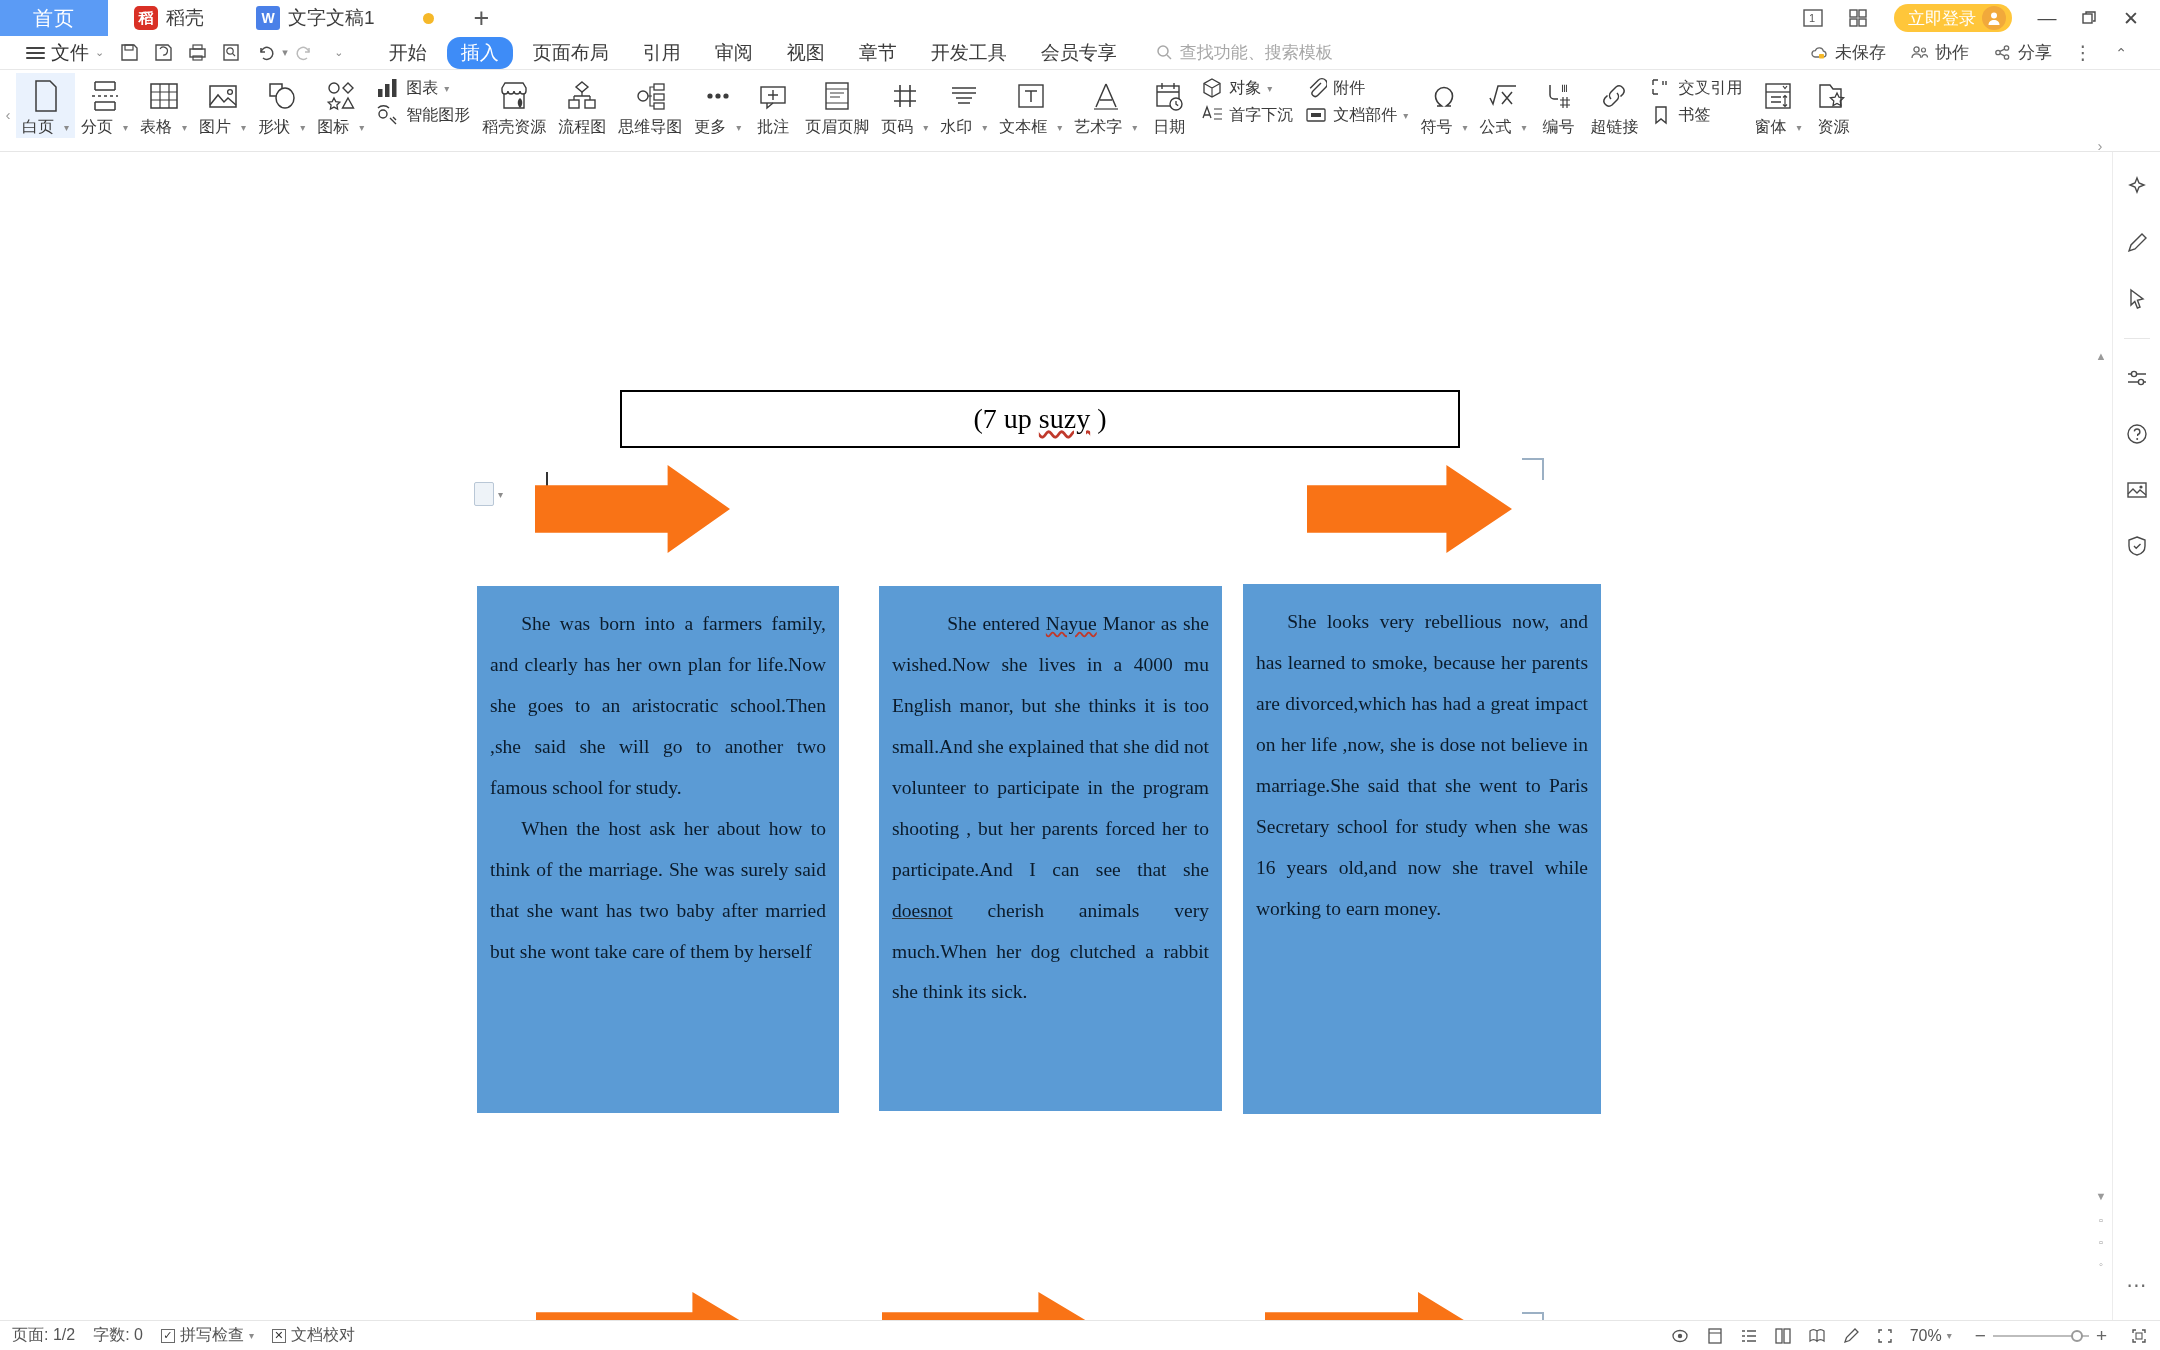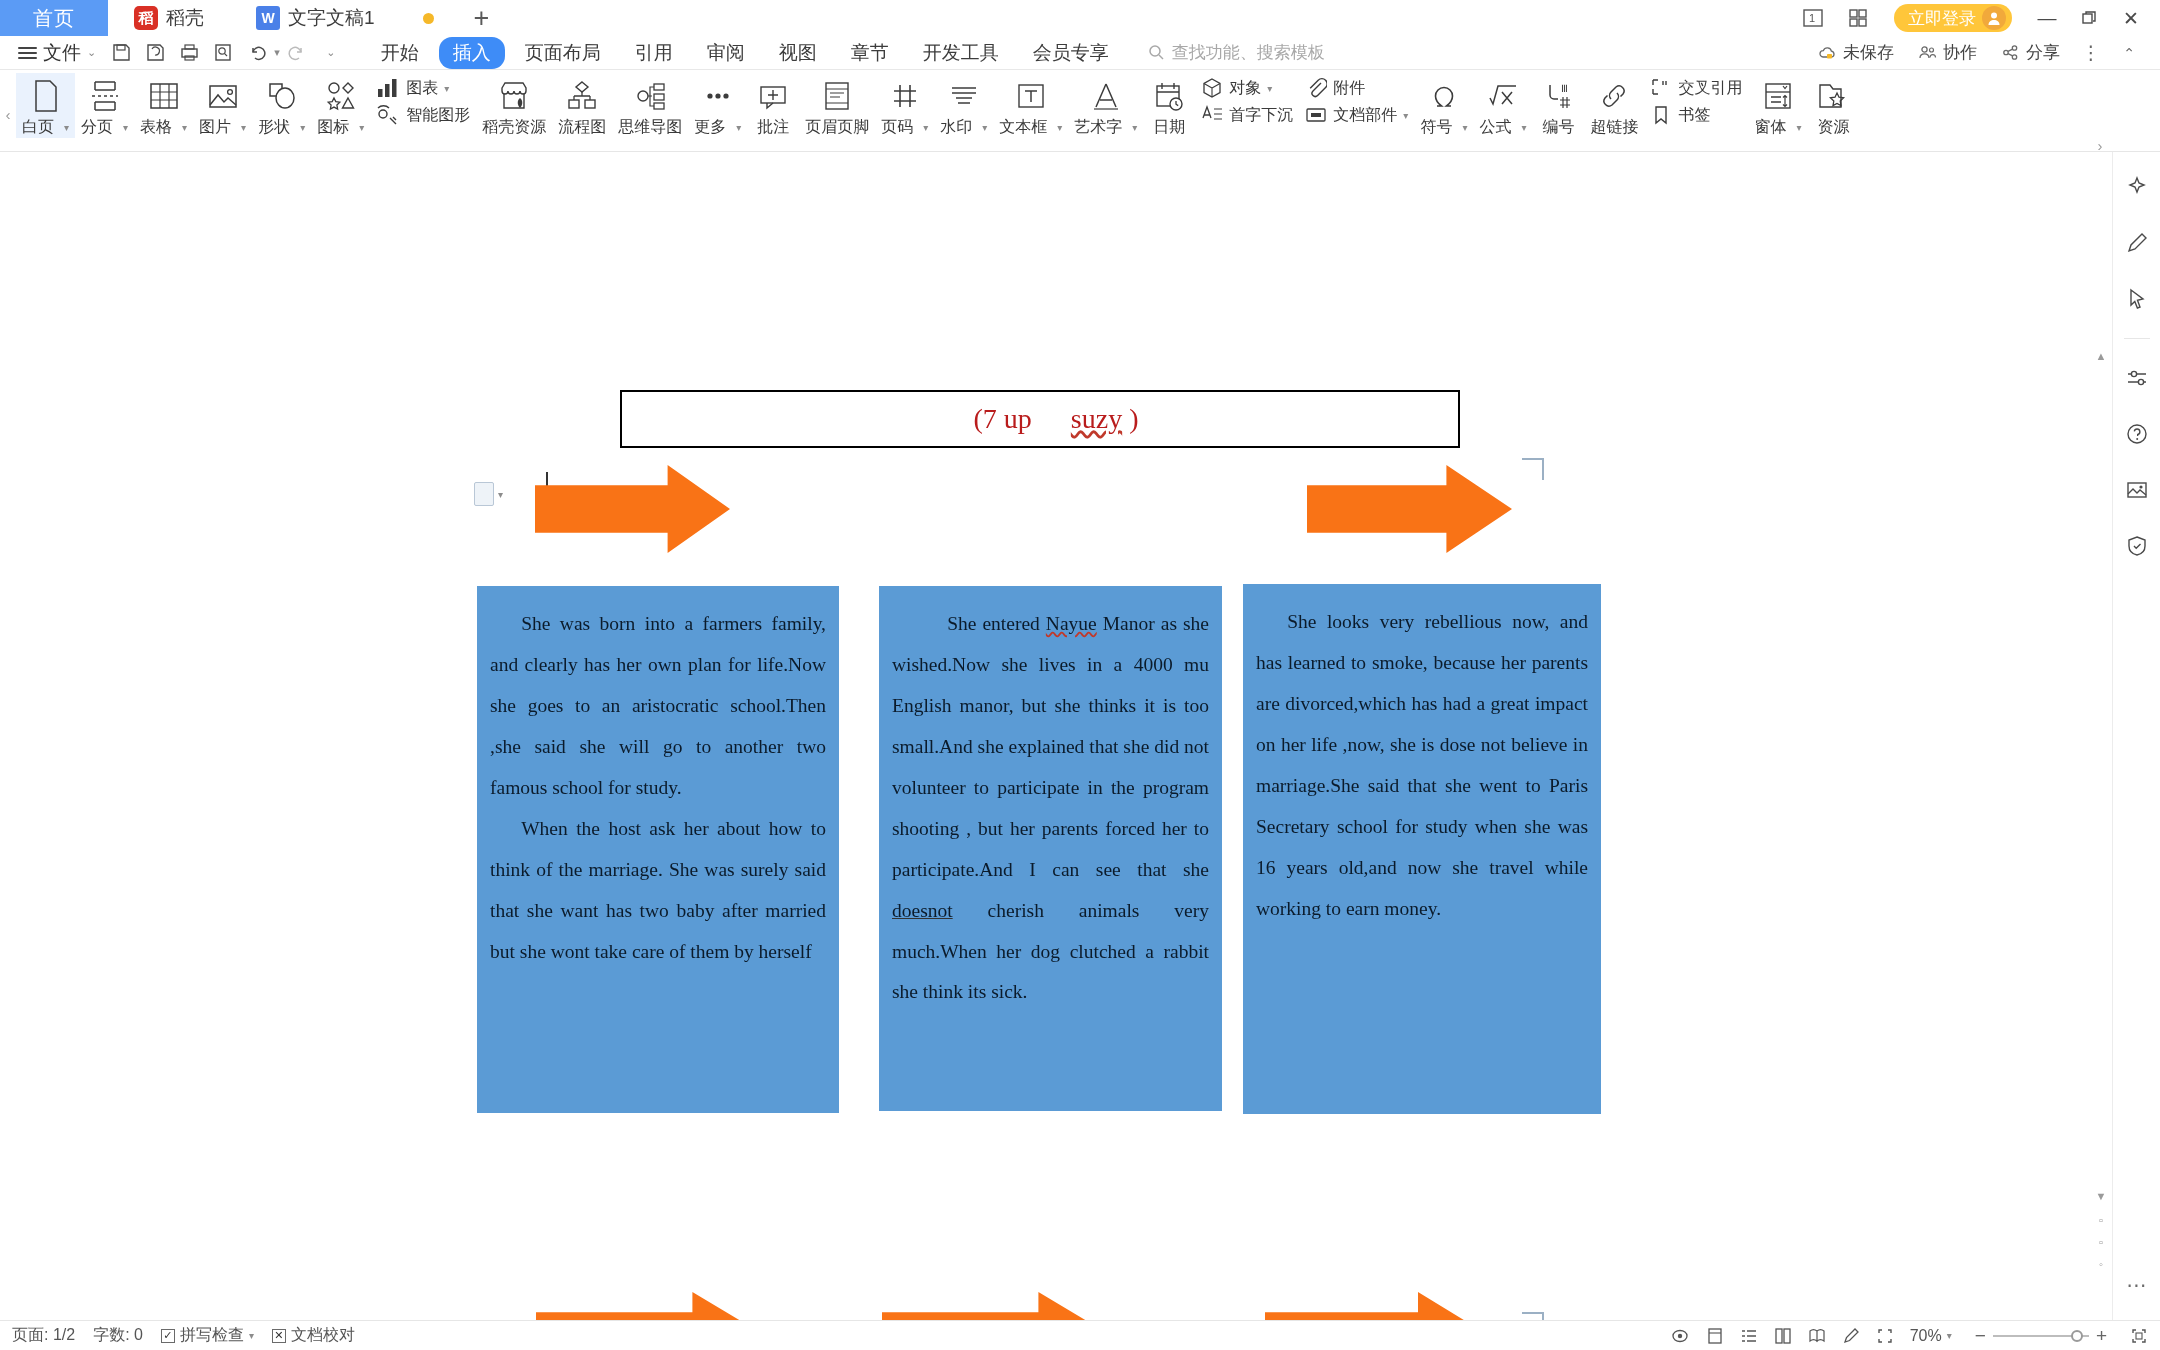--- a/index.html
+++ b/index.html
@@ -40,21 +40,21 @@
   .tr-icon { width:44px;height:36px; display:flex;align-items:center;justify-content:center; color:#5a5a5a; }
   .login-pill {
     display:flex;align-items:center; gap:6px; background:#ffc63a; color:#fff;
     border-radius:16px; height:28px; padding:0 6px 0 14px; font-size:17px; margin:0 14px;
   }
   .login-av { width:24px;height:24px;border-radius:50%;background:#f1a93b; display:flex;align-items:center;justify-content:center;}
   .win-btn { width:42px;height:36px;display:flex;align-items:center;justify-content:center;color:#4a4a4a;font-size:19px;}
 
   
   .menubar {
-    height:34px; display:flex; align-items:center; gap:0; padding:0 10px;
+    height:34px; display:flex; align-items:center; gap:0; padding:0 18px;
     border-bottom:1px solid #e8e8e8; flex:0 0 34px; background:#fff;
   }
   .file-btn { display:flex;align-items:center;gap:6px; font-size:19px;color:#333; padding:0 8px; }
   .hamb { display:inline-flex;flex-direction:column;gap:3px; width:19px; }
   .hamb i { display:block;height:2px;background:#444;border-radius:1px;}
   .caret { font-size:11px;color:#8a8a8a; }
   .qicon { width:34px;height:30px;display:flex;align-items:center;justify-content:center;color:#4a4a4a; }
   .mtab { font-size:19px;color:#3c3c3c; padding:3px 14px; border-radius:13px; margin:0 3px; }
   .mtab.sel { background:#3e8cf7; color:#fff; }
   .searchbox { display:flex;align-items:center;gap:7px; margin-left:22px; color:#a8a8a8; font-size:17px;}
@@ -81,21 +81,21 @@
 
   
   .docwrap { flex:1 1 auto; position:relative; background:#fff; overflow:hidden; }
   .page { position:absolute; left:0; top:0; right:48px; bottom:0; background:#fff; }
 
   .titlebox {
     position:absolute; left:620px; top:238px; width:840px; height:58px;
     border:2px solid #000; background:#fff;
     display:flex; align-items:center; justify-content:center;
   }
-  .titlebox span { font-family:"Liberation Serif", serif; font-size:28px; color:#b91c1c;margin-left:32px; }
+  .titlebox span { font-family:"Liberation Serif", serif; font-size:28px; color:#000000; }
   .ul-sq { text-decoration: underline; text-decoration-style: wavy; text-decoration-color:#c0392b; }
 
   .arrow {
     position:absolute; height:88px; background:#f97316;
     display:flex; align-items:flex-start;
     clip-path: polygon(0 23%, 68% 23%, 68% 0, 100% 50%, 68% 100%, 68% 77%, 0 77%);
   }
   .arrow span { font-family:"Liberation Sans", sans-serif; font-size:17px; color:#0d0d0d; padding-left:26px; }
 
   .tbox {

